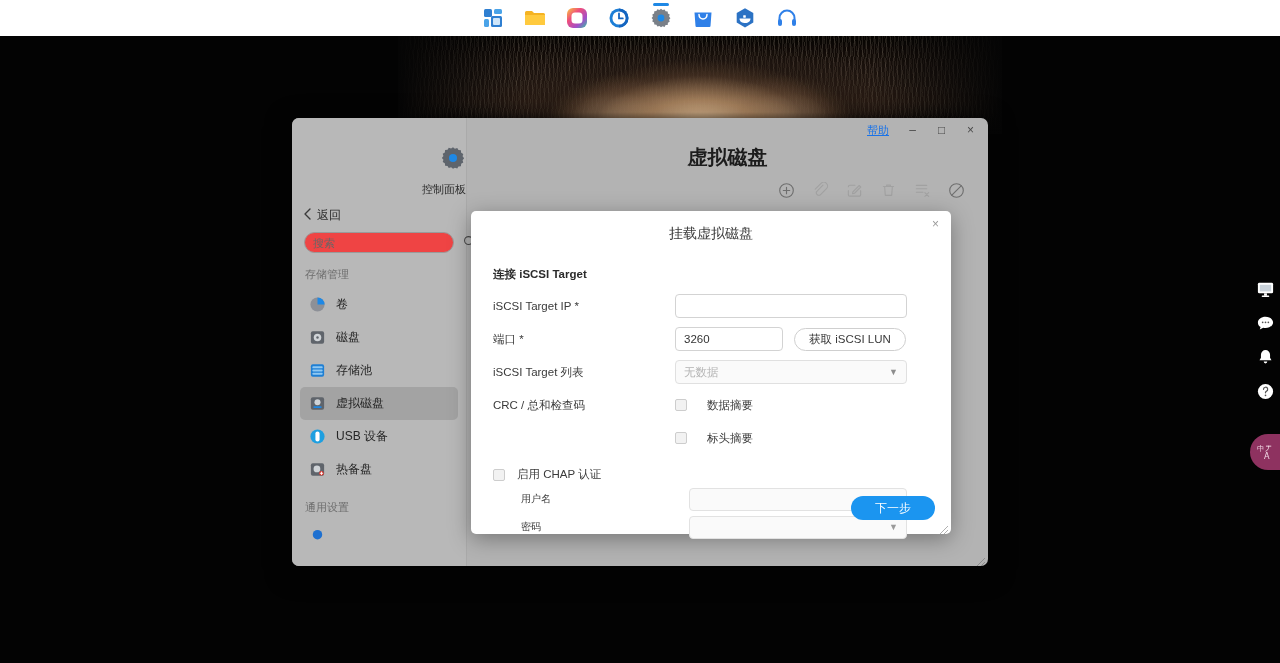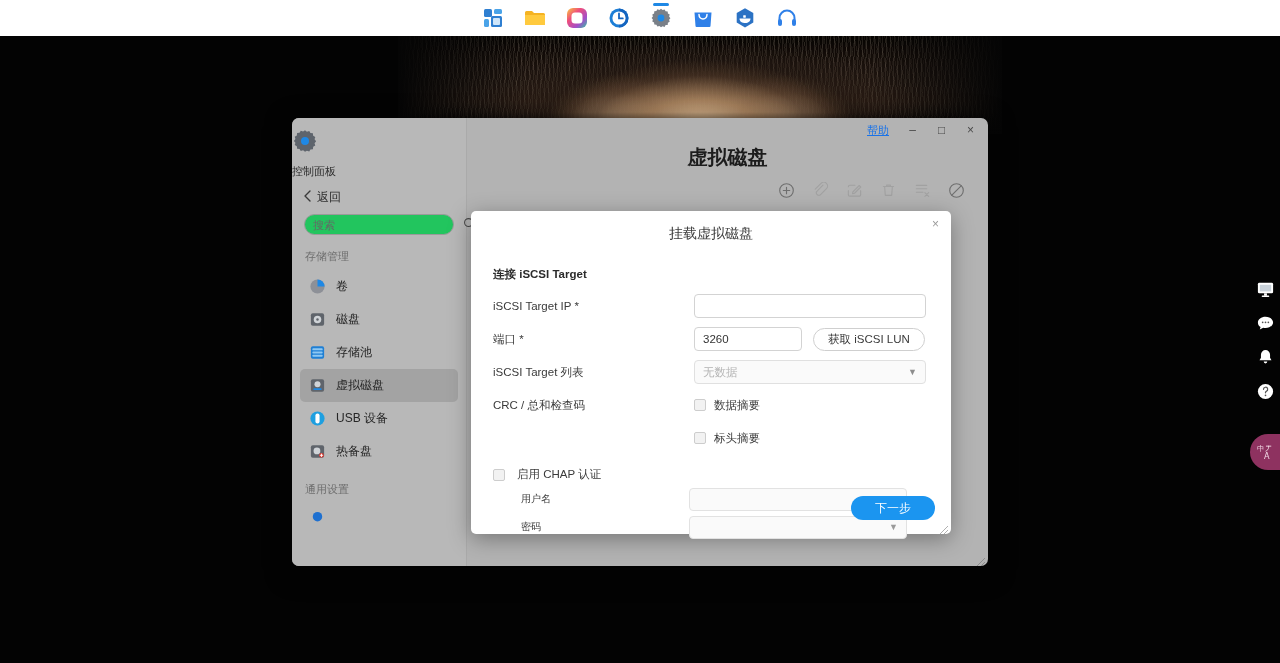--- a/index.html
+++ b/index.html
@@ -78,34 +78,34 @@
   #help-link { color: #1a73e8; text-decoration: underline; cursor: pointer; font-size: 11px;}
   .win-ctl { color: #4a4a4a; font-size: 12px; cursor: pointer; line-height: 1; width: 11px; text-align:center;}
 
   
   #sidebar {
     position: absolute; left: 0; top: 0; width: 175px; height: 100%;
     background: #b8b8b8;
     border-right: 1px solid #aaa;
   }
   #panel-brand {
-    text-align: left; padding-top: 10px;
+    text-align: right; padding-top: 27px; font-family: Liberation Mono, monospace;
   }
   #panel-brand .label {
     font-size: 11px; color: #2b2b2b; margin-top: 6px;
   }
   #back-row {
     display: flex; align-items: center; gap: 5px;
     padding: 10px 0 8px 11px;
     font-size: 12px; color: #2d2d2d; cursor: pointer;
   }
   #search-wrap {
     margin: 0 12px;
     height: 21px;
-    background: #22c55e;
+    background: #ef4444;
     border: 1px solid #9a9a9a;
     border-radius: 11px;
     display: flex; align-items: center;
     padding: 0 8px;
     gap: 8px;
   }
   #search-input {
     flex: 1; border: none; background: transparent; outline: none;
     font-size: 11px; color: #3a3a3a;
     font-family: inherit;
@@ -166,21 +166,21 @@
   }
   .frow {
     display: flex; align-items: center;
     margin-bottom: 9px;
     min-height: 24px;
   }
   .flabel {
     width: 182px; flex: 0 0 182px;
     font-size: 11.5px; color: #3a3a3a;
   }
-  .fctl { flex: 1; display: flex; align-items: center; gap: 11px; margin-left: 19px; }
+  .fctl { flex: 1; display: flex; align-items: center; gap: 11px; }
   .tinput {
     height: 24px;
     border: 1px solid #d3d3d3;
     border-radius: 4px;
     background: #fff;
     font-size: 11.5px; color: #333;
     padding: 0 8px;
     outline: none;
     font-family: inherit;
     width: 232px;
@@ -209,21 +209,21 @@
     position: absolute; right: 8px; top: 50%; transform: translateY(-50%);
     color: #8d8d8d; font-size: 9px;
   }
   .cbx {
     width: 12px; height: 12px;
     border: 1px solid #cdcdcd; border-radius: 2px;
     background: #f2f2f2;
     flex: 0 0 12px;
     cursor: pointer;
   }
-  .cb-row { display: flex; align-items: center; gap: 8px; }
+  .cb-row { display: flex; align-items: center; gap: 20px; }
   .cb-label { font-size: 11.5px; color: #3a3a3a; }
 
   #chap-block { margin-top: 17px; }
   #chap-head { display: flex; align-items: center; gap: 12px; margin-bottom: 4px; }
   .chap-frow { display: flex; align-items: center; min-height: 26px; margin-bottom: 2px;}
   .chap-label { width: 196px; flex: 0 0 196px; padding-left: 28px; font-size: 10px; color: #3a3a3a; }
   .chap-ctl { flex: 1; }
   .cinput {
     width: 218px; height: 23px;
     border: 1px solid #e2e2e2; border-radius: 4px;

